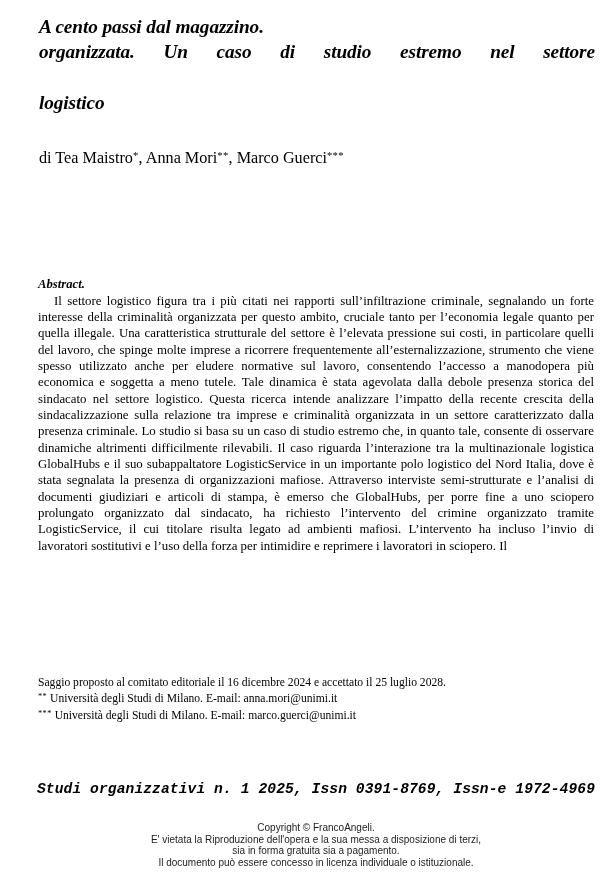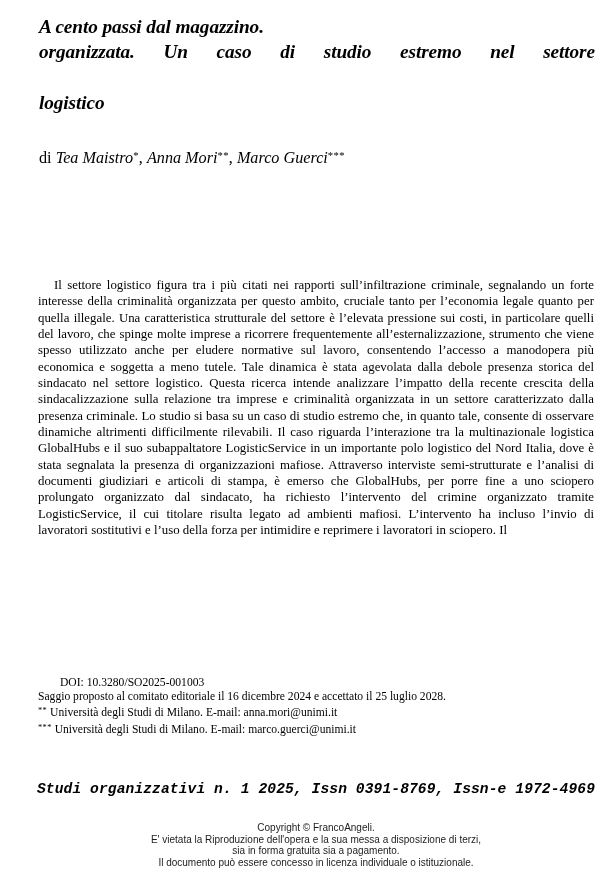--- a/index.html
+++ b/index.html
@@ -59,21 +59,20 @@
     top: 145px;
     width: 556px;
     font-size: 16.2px;
     line-height: 20px;
     white-space: nowrap;
   }
   .authors .di {
     font-style: normal;
   }
   .authors .names {
-    font-style: italic;
   }
   .authors sup {
     font-size: 0.66em;
     vertical-align: 0.42em;
     letter-spacing: 0.3px;
   }
 
   
   .abstract-block {
     position: absolute;
@@ -160,25 +159,25 @@
     <div class="title-line">A cento passi dal magazzino.</div>
     <div class="title-line just">organizzata. Un caso di studio estremo nel settore</div>
     <div class="title-line">logistico</div>
   </div>
 
   <div class="authors">
     <span class="di">di </span><span class="names">Tea Maistro</span><sup>*</sup><span>, </span><span class="names">Anna Mori</span><sup>**</sup><span>, </span><span class="names">Marco Guerci</span><sup>***</sup>
   </div>
 
   <div class="abstract-block">
+    <div class="abstract-label">Abstract.</div>
     <p class="abstract-body">Il settore logistico figura tra i più citati nei rapporti sull’infiltrazione criminale, segnalando un forte interesse della criminalità organizzata per questo ambito, cruciale tanto per l’economia legale quanto per quella illegale. Una caratteristica strutturale del settore è l’elevata pressione sui costi, in particolare quelli del lavoro, che spinge molte imprese a ricorrere frequentemente all’esternalizzazione, strumento che viene spesso utilizzato anche per eludere normative sul lavoro, consentendo l’accesso a manodopera più economica e soggetta a meno tutele. Tale dinamica è stata agevolata dalla debole presenza storica del sindacato nel settore logistico. Questa ricerca intende analizzare l’impatto della recente crescita della sindacalizzazione sulla relazione tra imprese e criminalità organizzata in un settore caratterizzato dalla presenza criminale. Lo studio si basa su un caso di studio estremo che, in quanto tale, consente di osservare dinamiche altrimenti difficilmente rilevabili. Il caso riguarda l’interazione tra la multinazionale logistica GlobalHubs e il suo subappaltatore LogisticService in un importante polo logistico del Nord Italia, dove è stata segnalata la presenza di organizzazioni mafiose. Attraverso interviste semi-strutturate e l’analisi di documenti giudiziari e articoli di stampa, è emerso che GlobalHubs, per porre fine a uno sciopero prolungato organizzato dal sindacato, ha richiesto l’intervento del crimine organizzato tramite LogisticService, il cui titolare risulta legato ad ambienti mafiosi. L’intervento ha incluso l’invio di lavoratori sostitutivi e l’uso della forza per intimidire e reprimere i lavoratori in sciopero. Il</p>
   </div>
 
   <div class="footnotes">
-    <p class="fn-doi">DOI: 10.3280/SO2025-001003</p>
     <p class="fn-line">Saggio proposto al comitato editoriale il 16 dicembre 2024 e accettato il 25 luglio 2028.</p>
     <p class="fn-line"><sup>**</sup> <span>Università degli Studi di Milano. E-mail: anna.mori@unimi.it</span></p>
     <p class="fn-line"><sup>***</sup> <span>Università degli Studi di Milano. E-mail: marco.guerci@unimi.it</span></p>
   </div>
 
   <div class="journal-line">Studi organizzativi n. 1 2025, Issn 0391-8769, Issn-e 1972-4969</div>
 
   <div class="copyright">
     <p>Copyright © FrancoAngeli.</p>
     <p>E' vietata la Riproduzione dell'opera e la sua messa a disposizione di terzi,</p>

